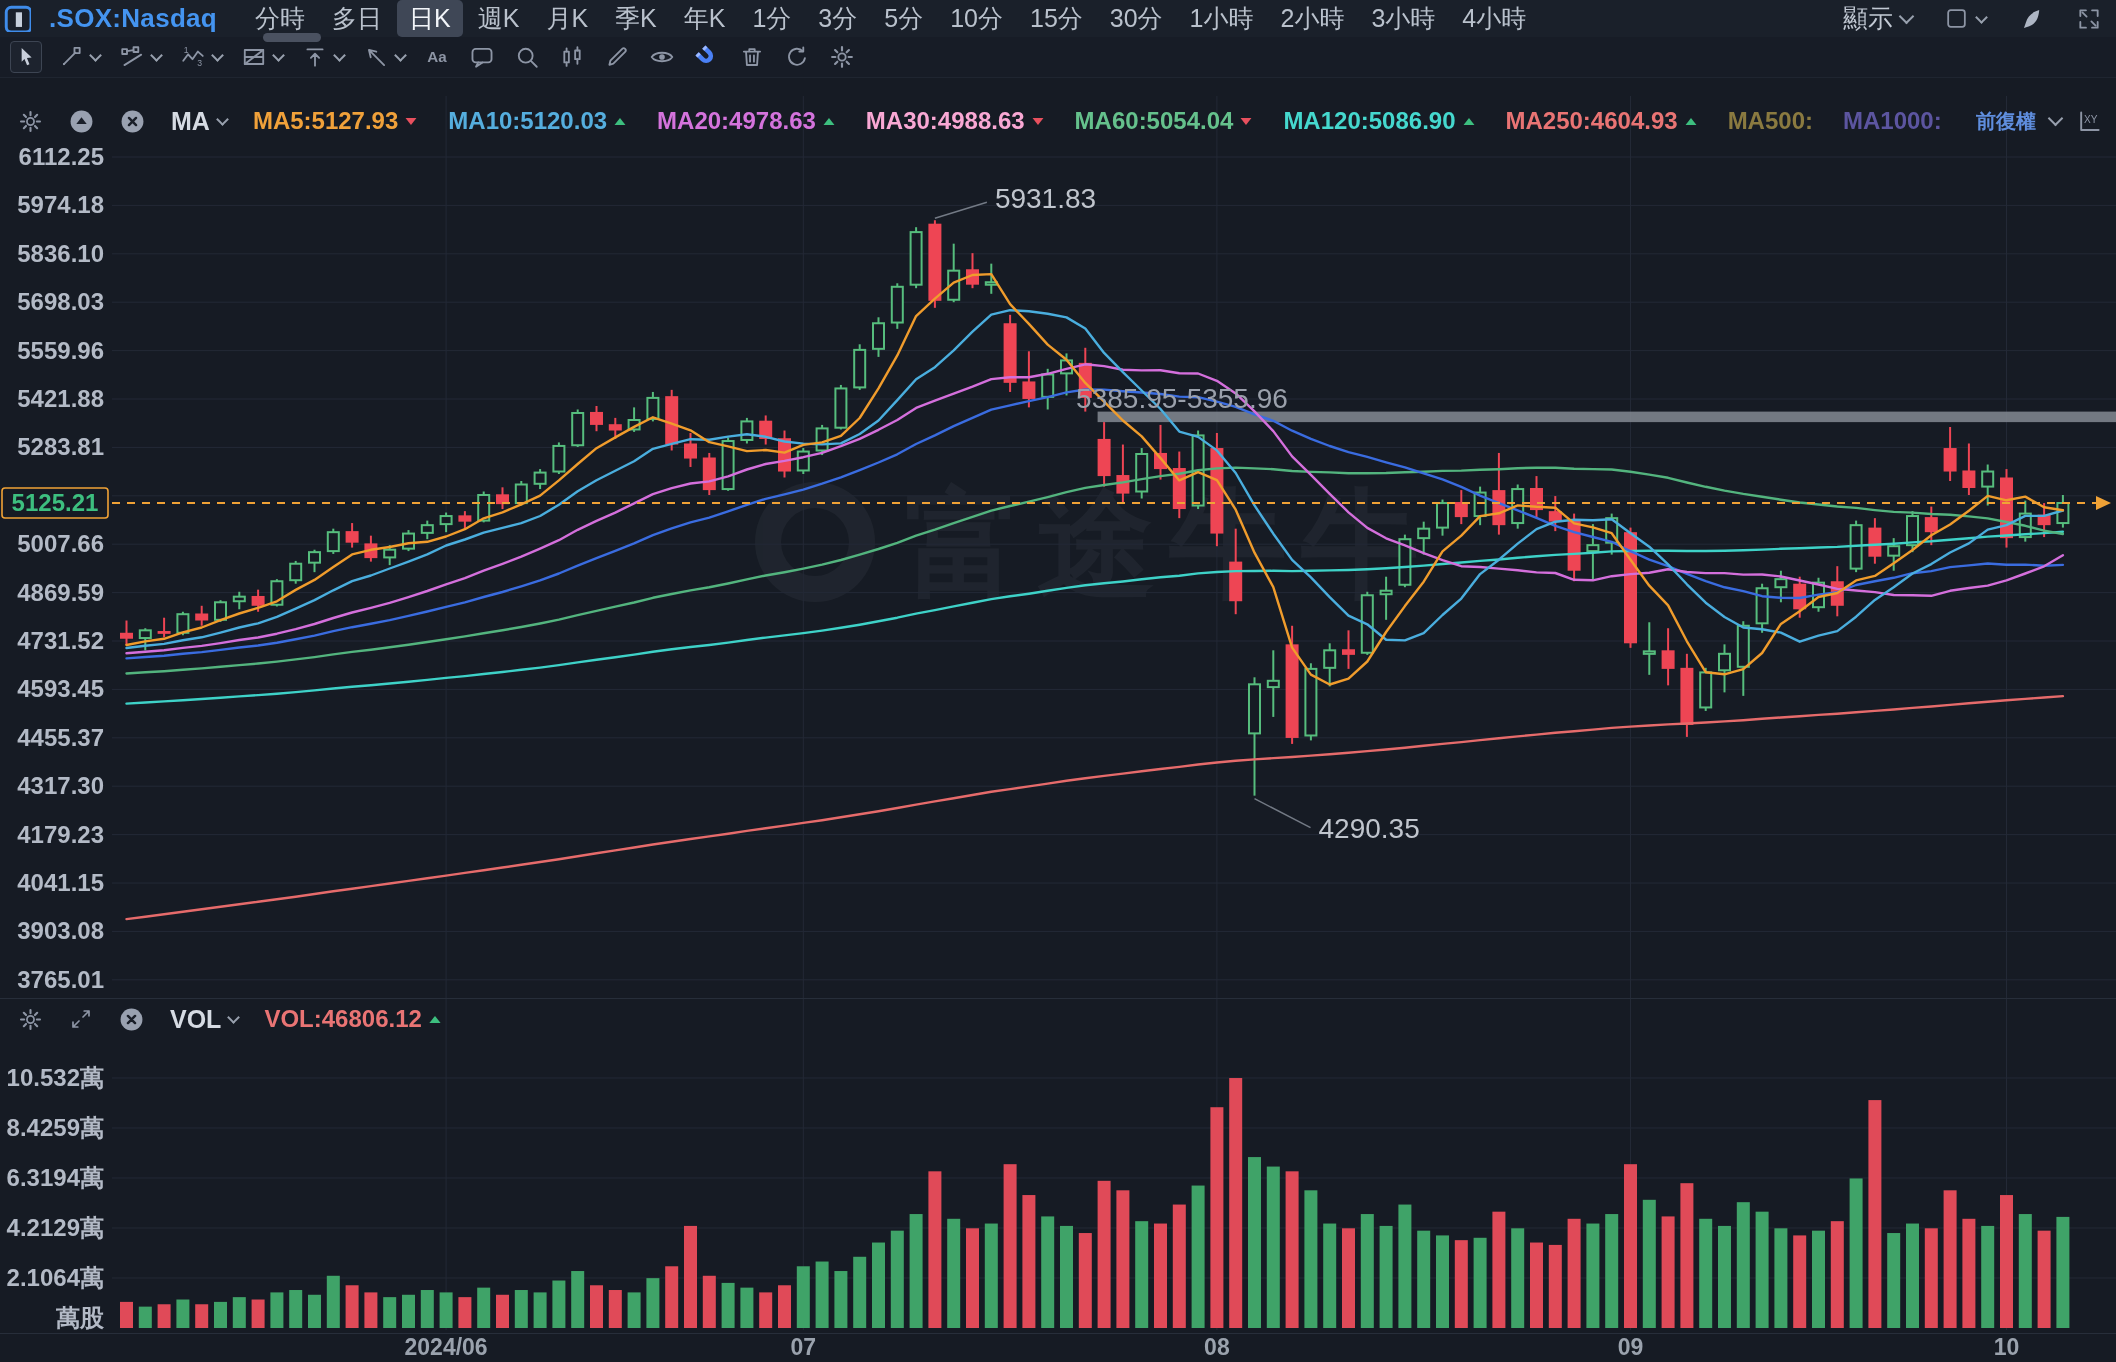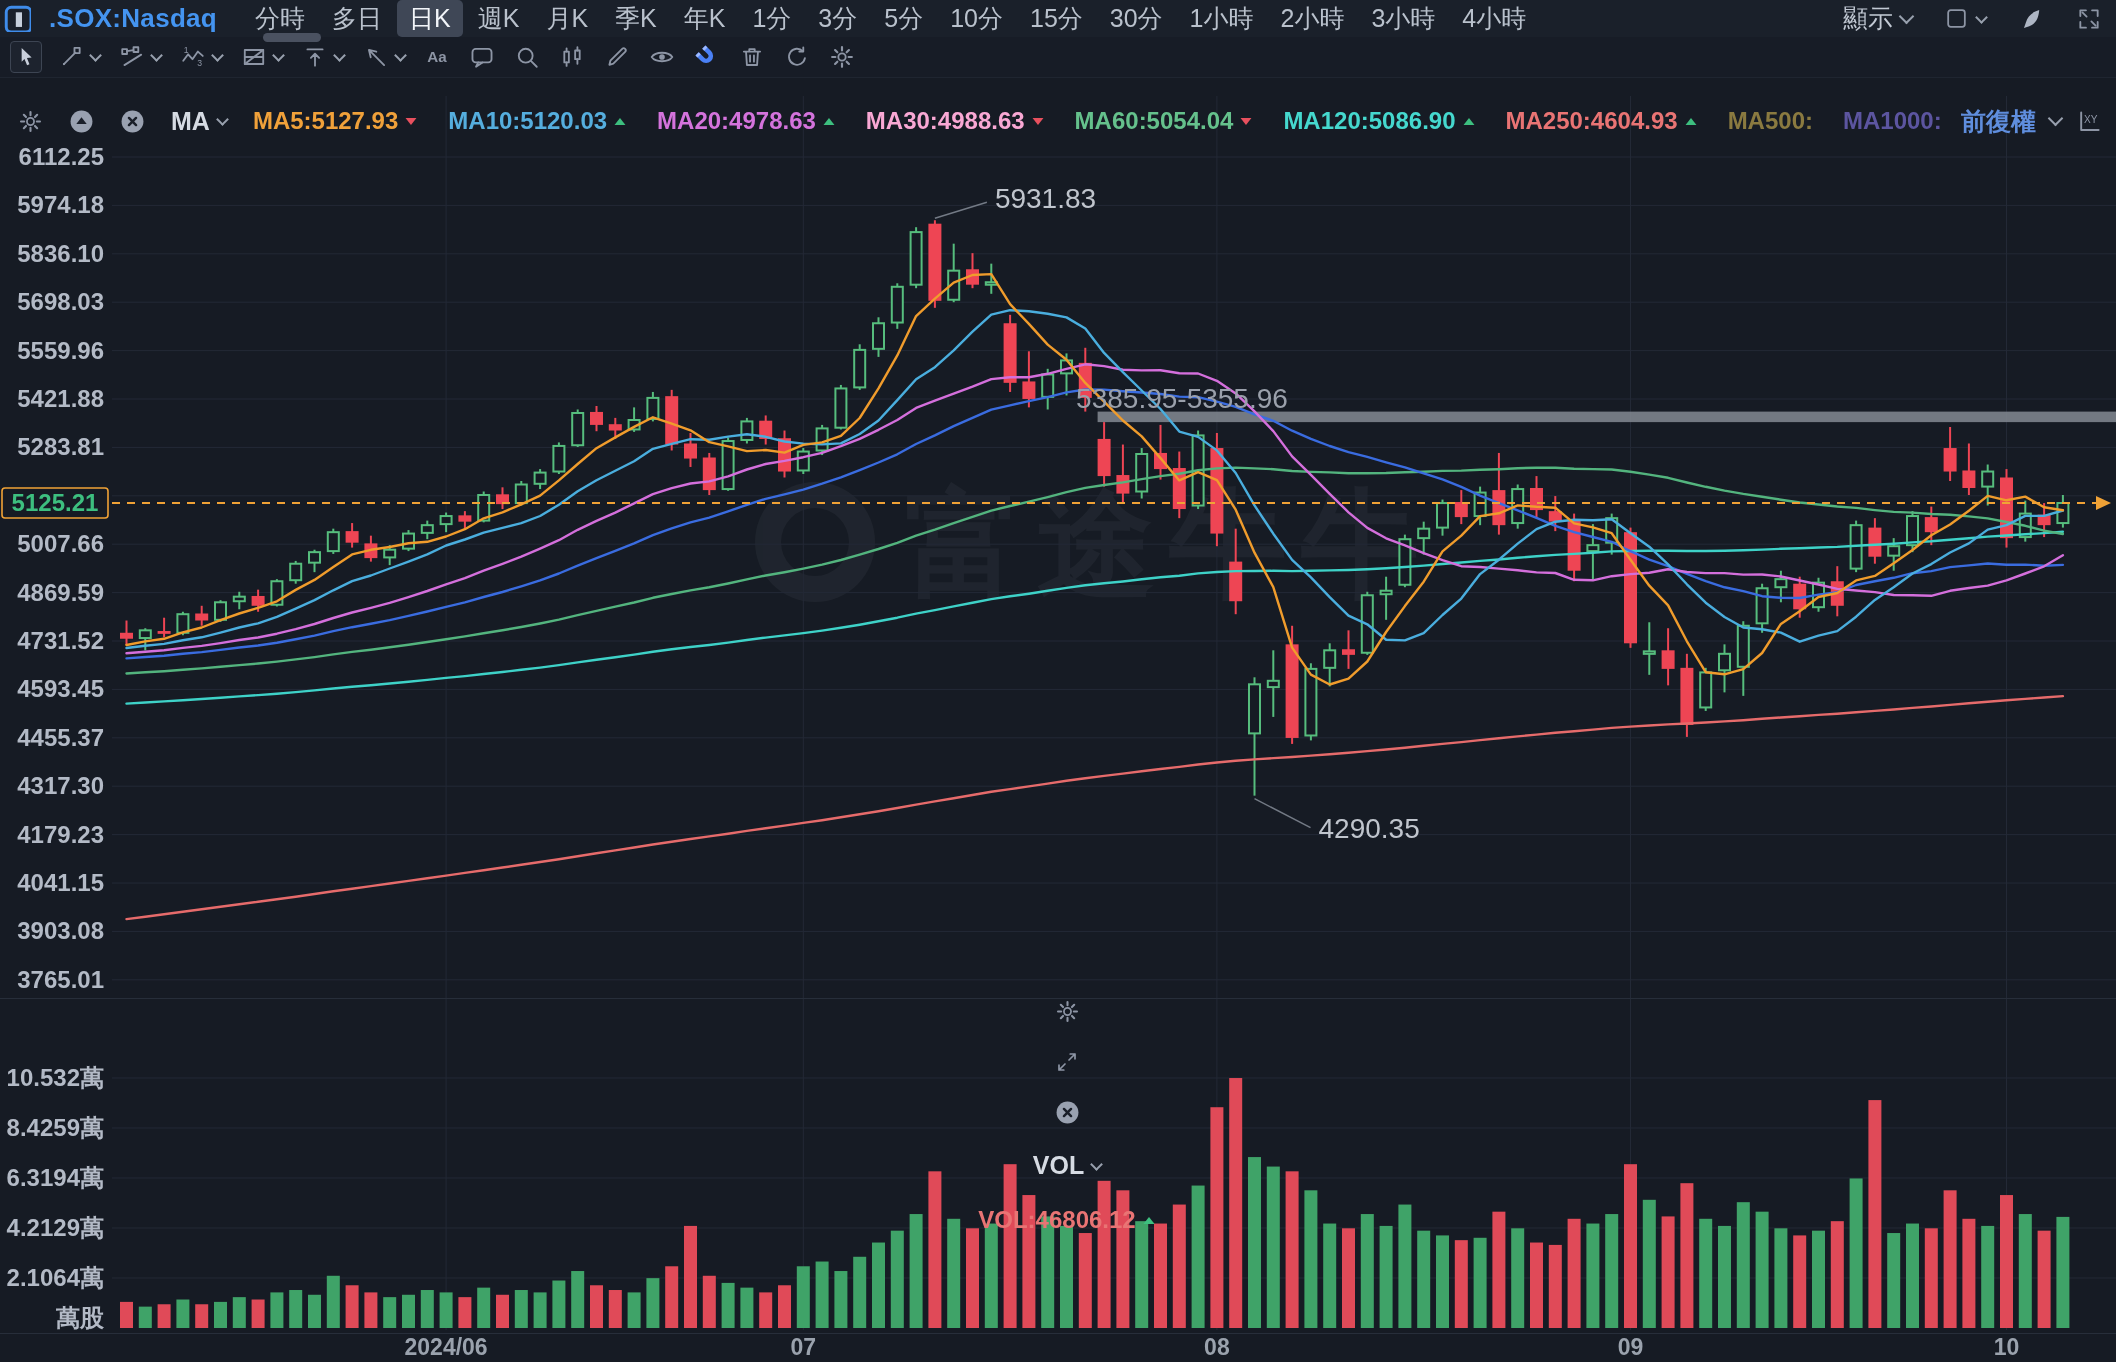--- a/index.html
+++ b/index.html
@@ -17,27 +17,27 @@
   #topbar-right{position:absolute;right:14px;top:0;height:37px;display:flex;align-items:center;gap:32px;z-index:6;}
   .tb-item{display:flex;align-items:center;gap:8px;font-size:25px;color:#c2c9d4;}
   .chev{width:9px;height:9px;border-right:2px solid #98a0ae;border-bottom:2px solid #98a0ae;
         transform:rotate(45deg);margin-top:-5px;display:inline-block;}
   .chev.sm{width:7px;height:7px;margin-top:-3px;}
   #toolbar{top:37px;height:40px;background:#171c26;padding-left:10px;gap:13px;z-index:5;}
   .tool{display:flex;align-items:center;gap:4px;padding:2px;border-radius:4px;border:1.5px solid transparent;}
   .tool.sel{border-color:#3d4553;background:#1d232e;}
   #toolbar-pill{position:absolute;left:263px;top:33px;width:58px;height:9px;border-radius:5px;background:#4a5160;z-index:7;}
   #ma-row{top:100px;height:42px;padding-left:18px;gap:26px;z-index:4;background:transparent;}
-  #vol-row{top:999px;height:40px;padding-left:18px;gap:26px;z-index:4;flex-direction:column;}
+  #vol-row{top:999px;height:40px;padding-left:18px;gap:26px;z-index:4;}
   .legend-item{display:flex;align-items:center;gap:6px;font-size:24px;font-weight:600;white-space:nowrap;}
   .tri-up{width:0;height:0;border-left:7px solid transparent;border-right:7px solid transparent;border-bottom:9px solid #3dbf7f;display:inline-block;}
   .tri-down{width:0;height:0;border-left:7px solid transparent;border-right:7px solid transparent;border-top:9px solid #e8505e;display:inline-block;}
   .drop{display:flex;align-items:center;gap:8px;font-size:25px;color:#d6dbe3;font-weight:600;}
   #ma-right{position:absolute;right:14px;top:100px;height:42px;display:flex;align-items:center;gap:14px;z-index:6;}
-  #adjust-label{color:#5f8ede;font-size:25px;font-weight:600;}
+  #adjust-label{color:#5f8ede;font-size:20px;font-weight:600;}
   svg text{font-family:"Liberation Sans","DejaVu Sans",sans-serif;}
   .ico{display:inline-flex;align-items:center;justify-content:center;}
 </style>
 </head>
 <body>
 
 <div id="stage">
   <svg id="chart-svg" width="2116" height="1362">
       <g opacity="0.05">
         <circle cx="815" cy="542" r="60" fill="#c6cedb"></circle>

